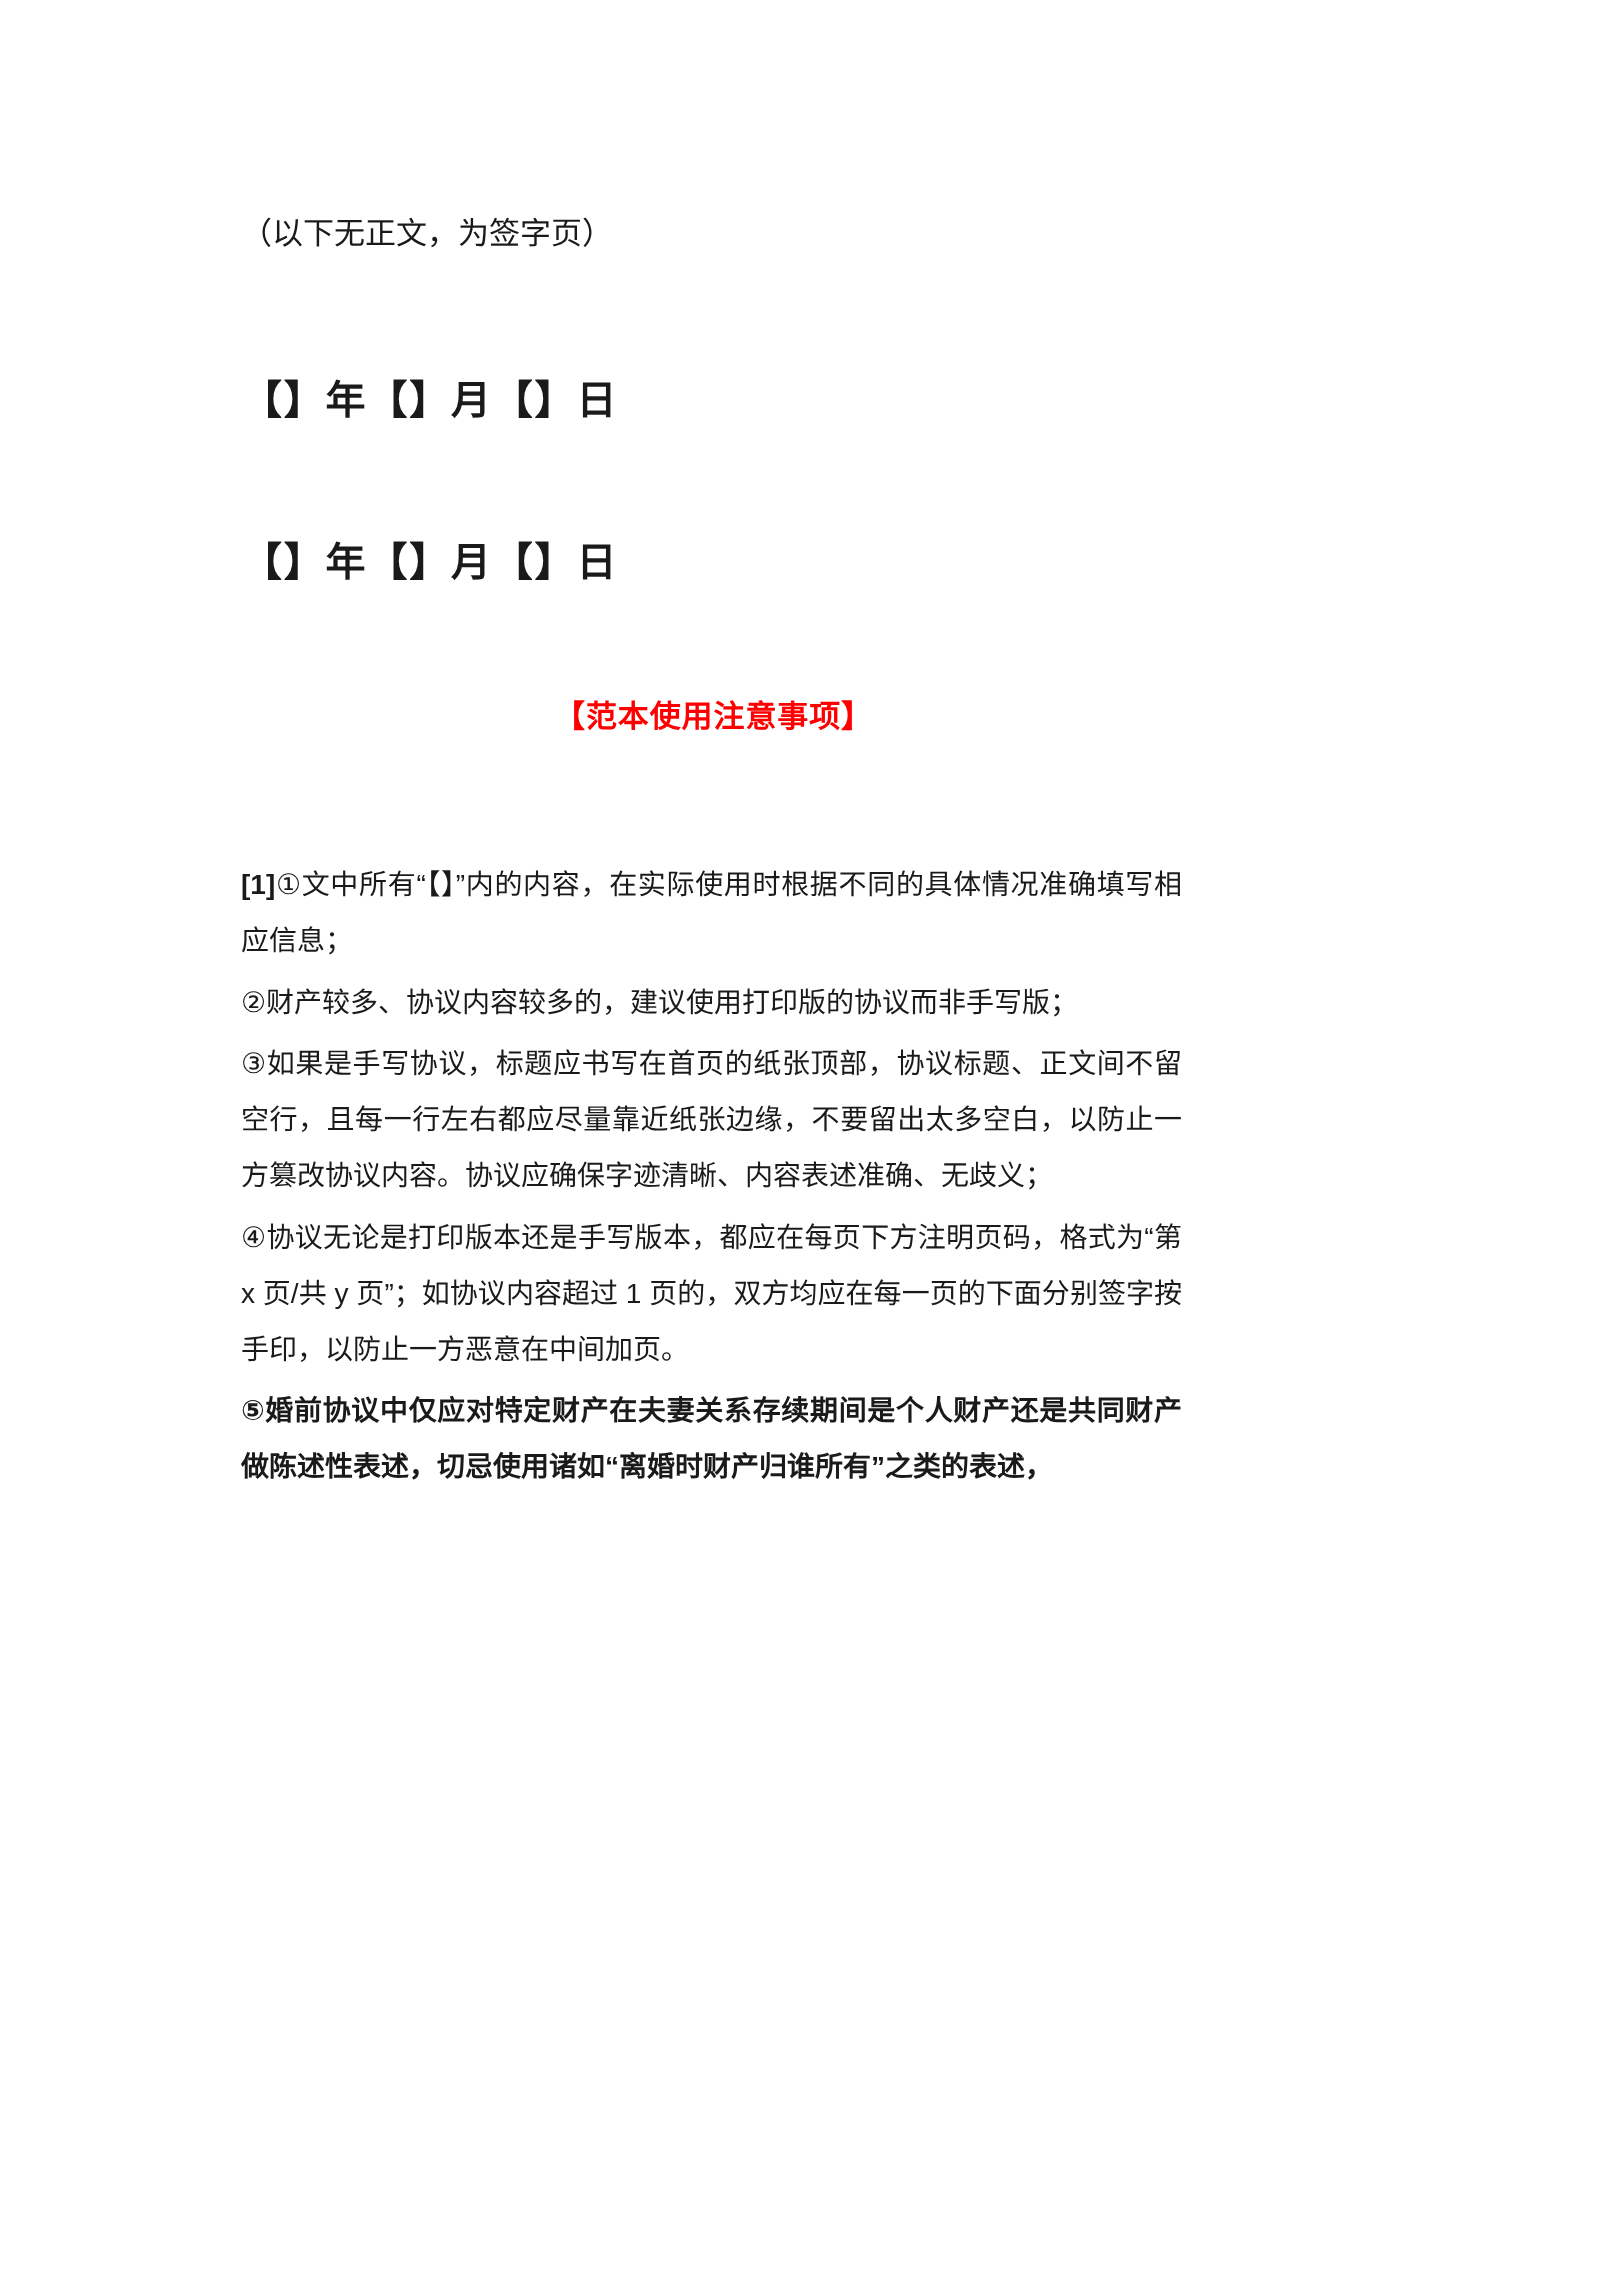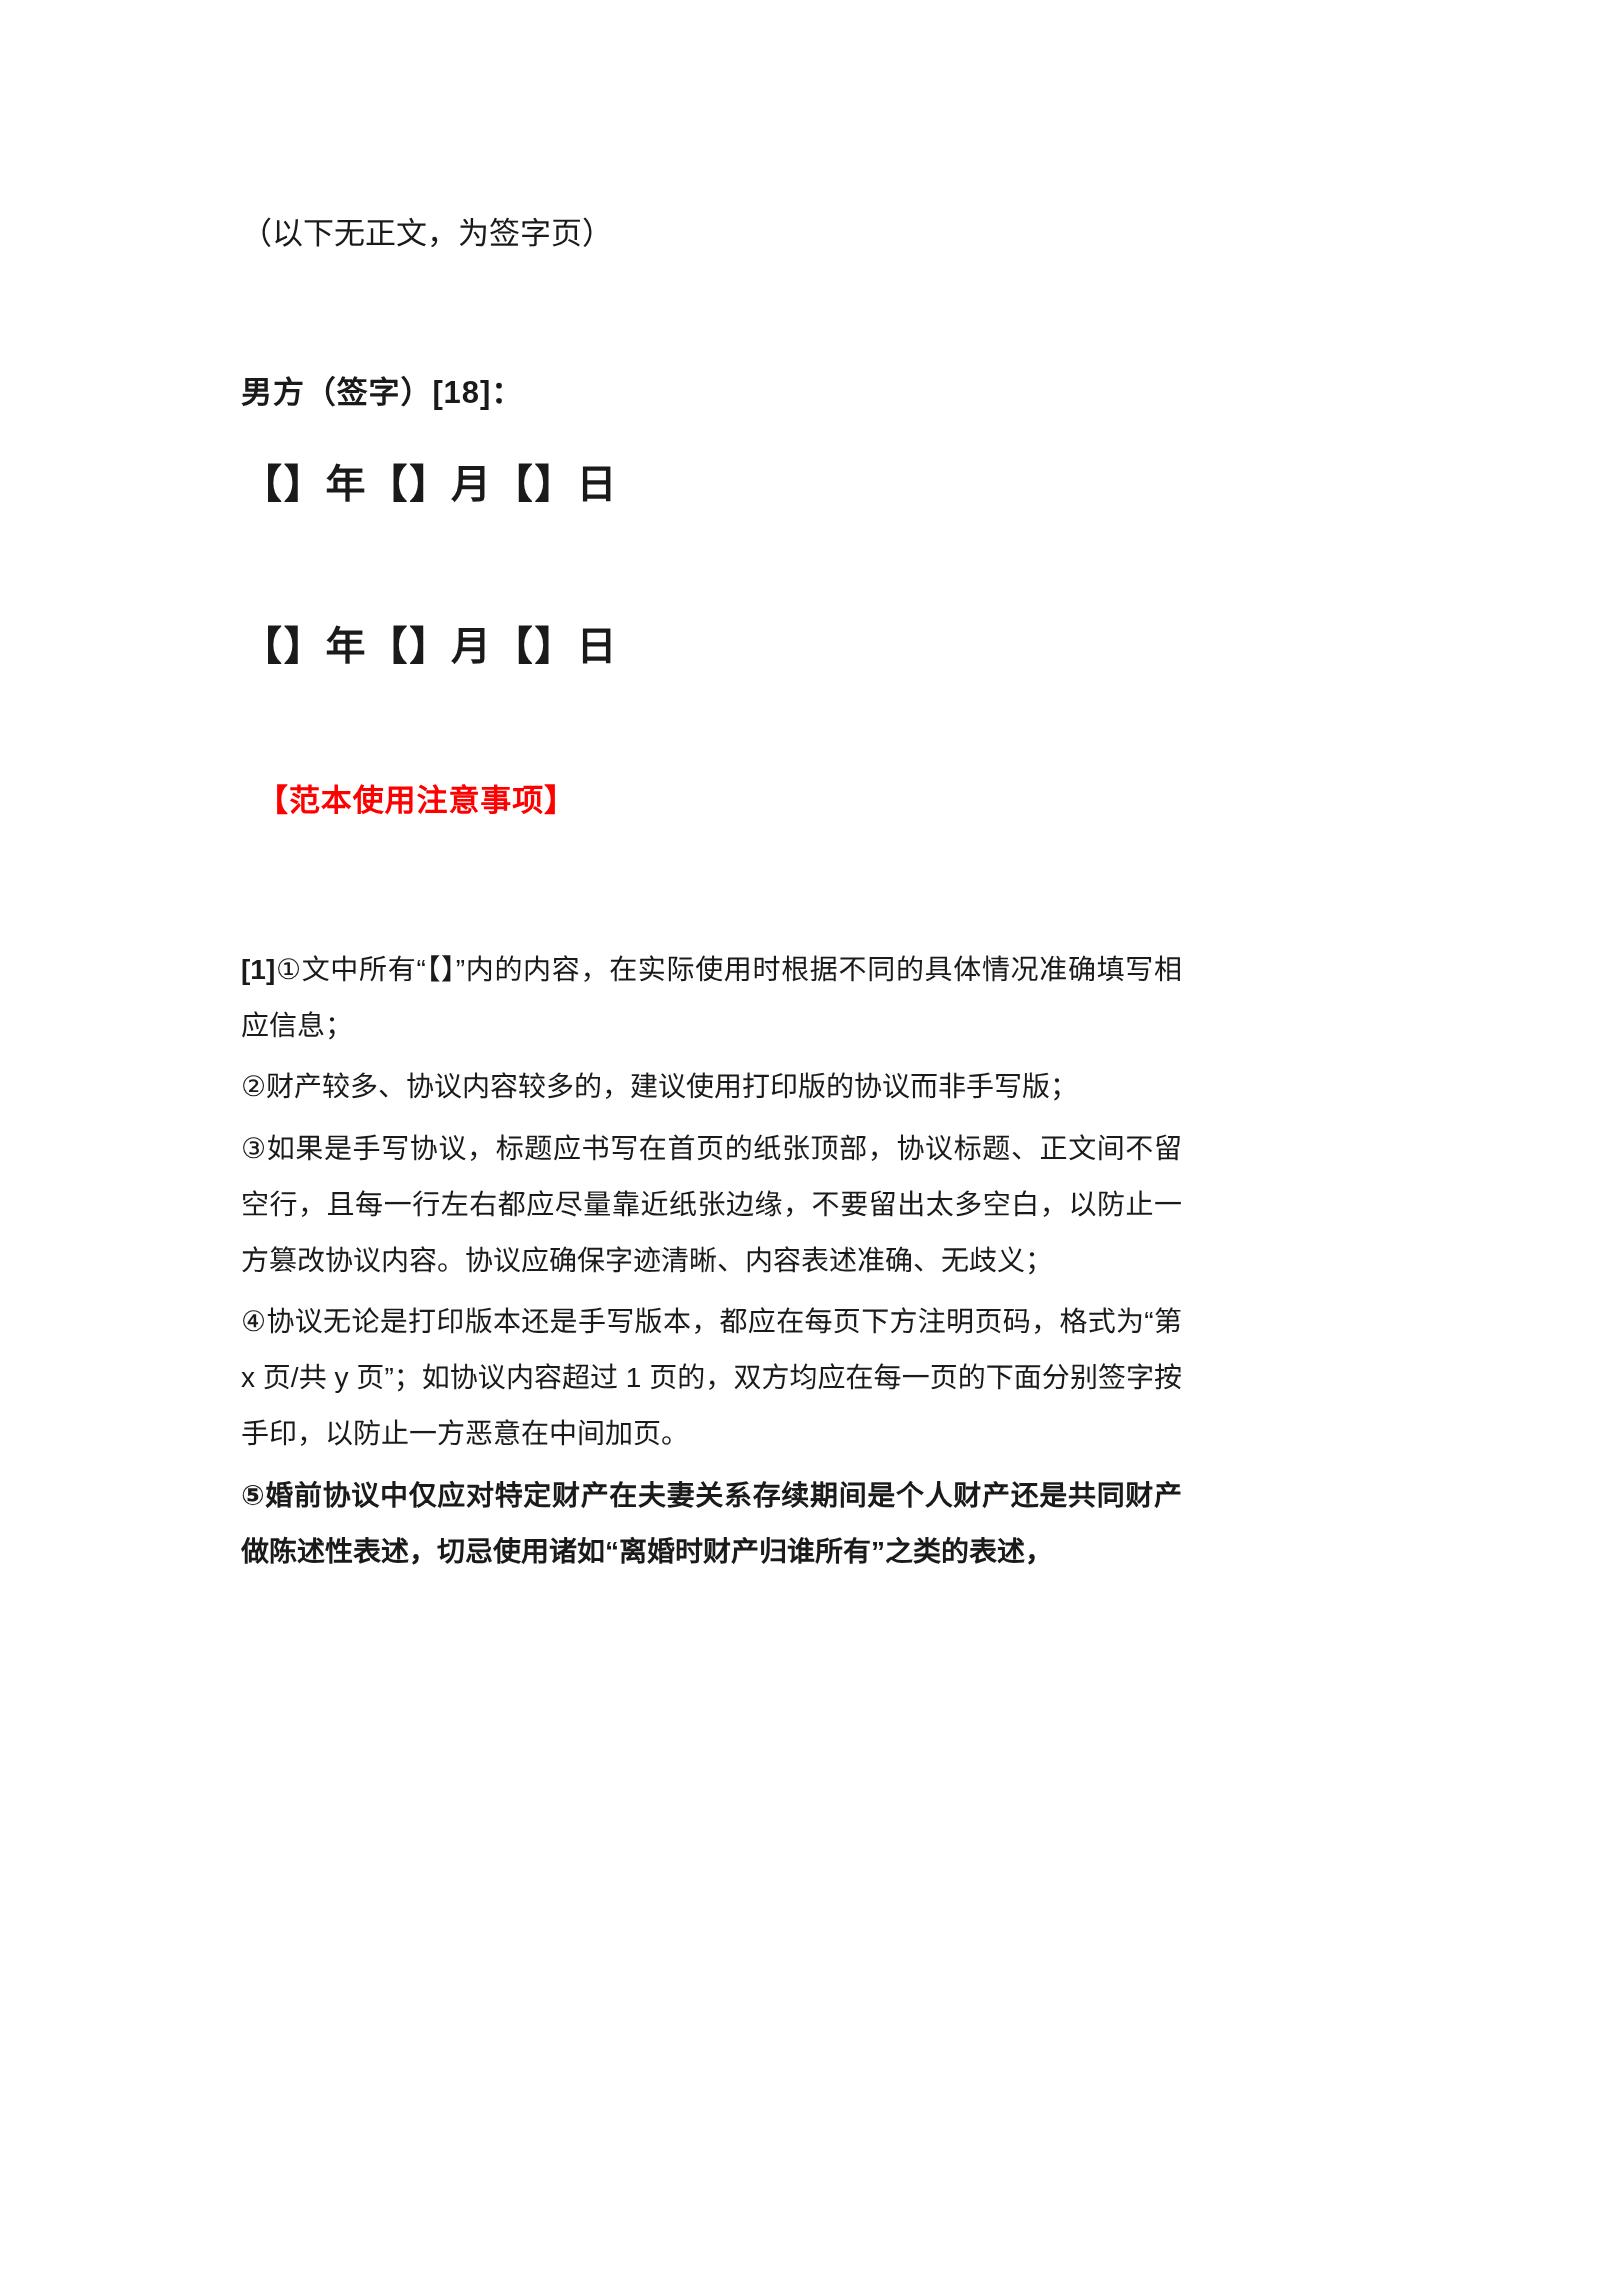--- a/index.html
+++ b/index.html
@@ -43,22 +43,23 @@
     font-weight: bold;
     line-height: 1.6;
     margin: 1px;
     letter-spacing: 1.8px;
   }
   .notice-heading {
     font-size: 31px;
     font-weight: bold;
     color: #ff0000;
     line-height: 1.6;
-    margin: 27px 0 116px 16px;
+    margin: 27px 0 116px 4px;
     letter-spacing: 0.9px;
+    text-align: center;
   }
   .note {
     font-size: 28px;
     line-height: 2.0;
     margin: 0 0 5.5px 0;
     text-align: justify;
   }
   .note.bold {
     font-weight: bold;
   }
@@ -67,21 +68,20 @@
   }
 </style>
 </head>
 <body>
 
 <div class="page">
 
   <p class="intro">（以下无正文，为签字页）</p>
 
   <div class="sig-block">
-    <p class="sig-title">男方（签字）[18]：</p>
     <p class="sig-date">【】年【】月【】日</p>
   </div>
 
   <div class="sig-block">
     <p class="sig-date">【】年【】月【】日</p>
   </div>
 
   <p class="notice-heading">【范本使用注意事项】</p>
 
   <div class="notes">

